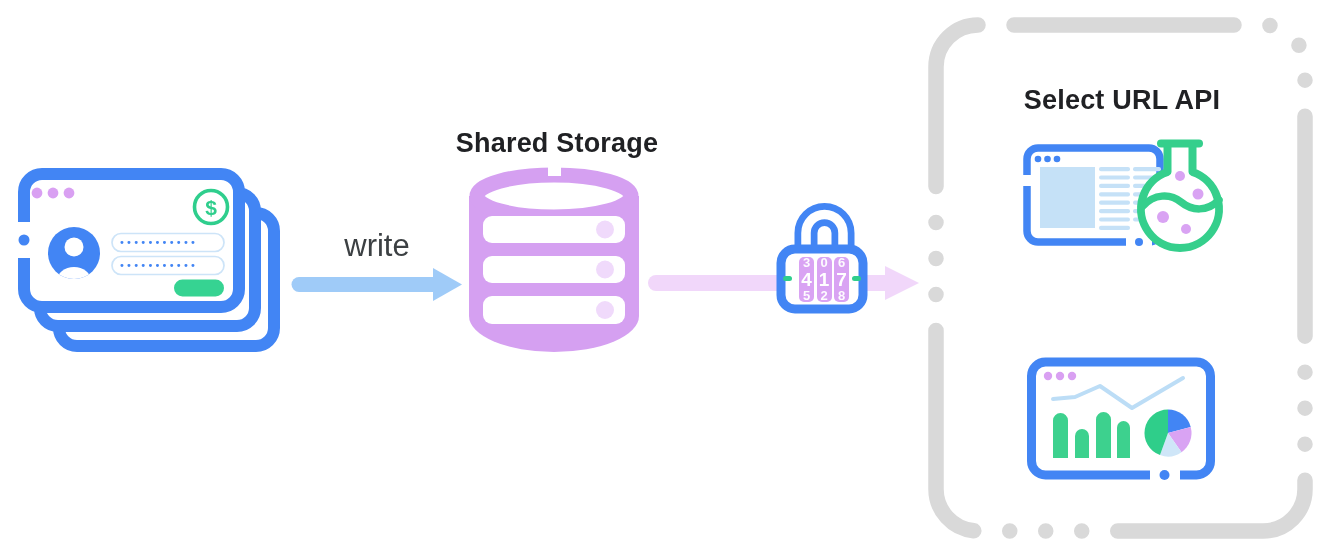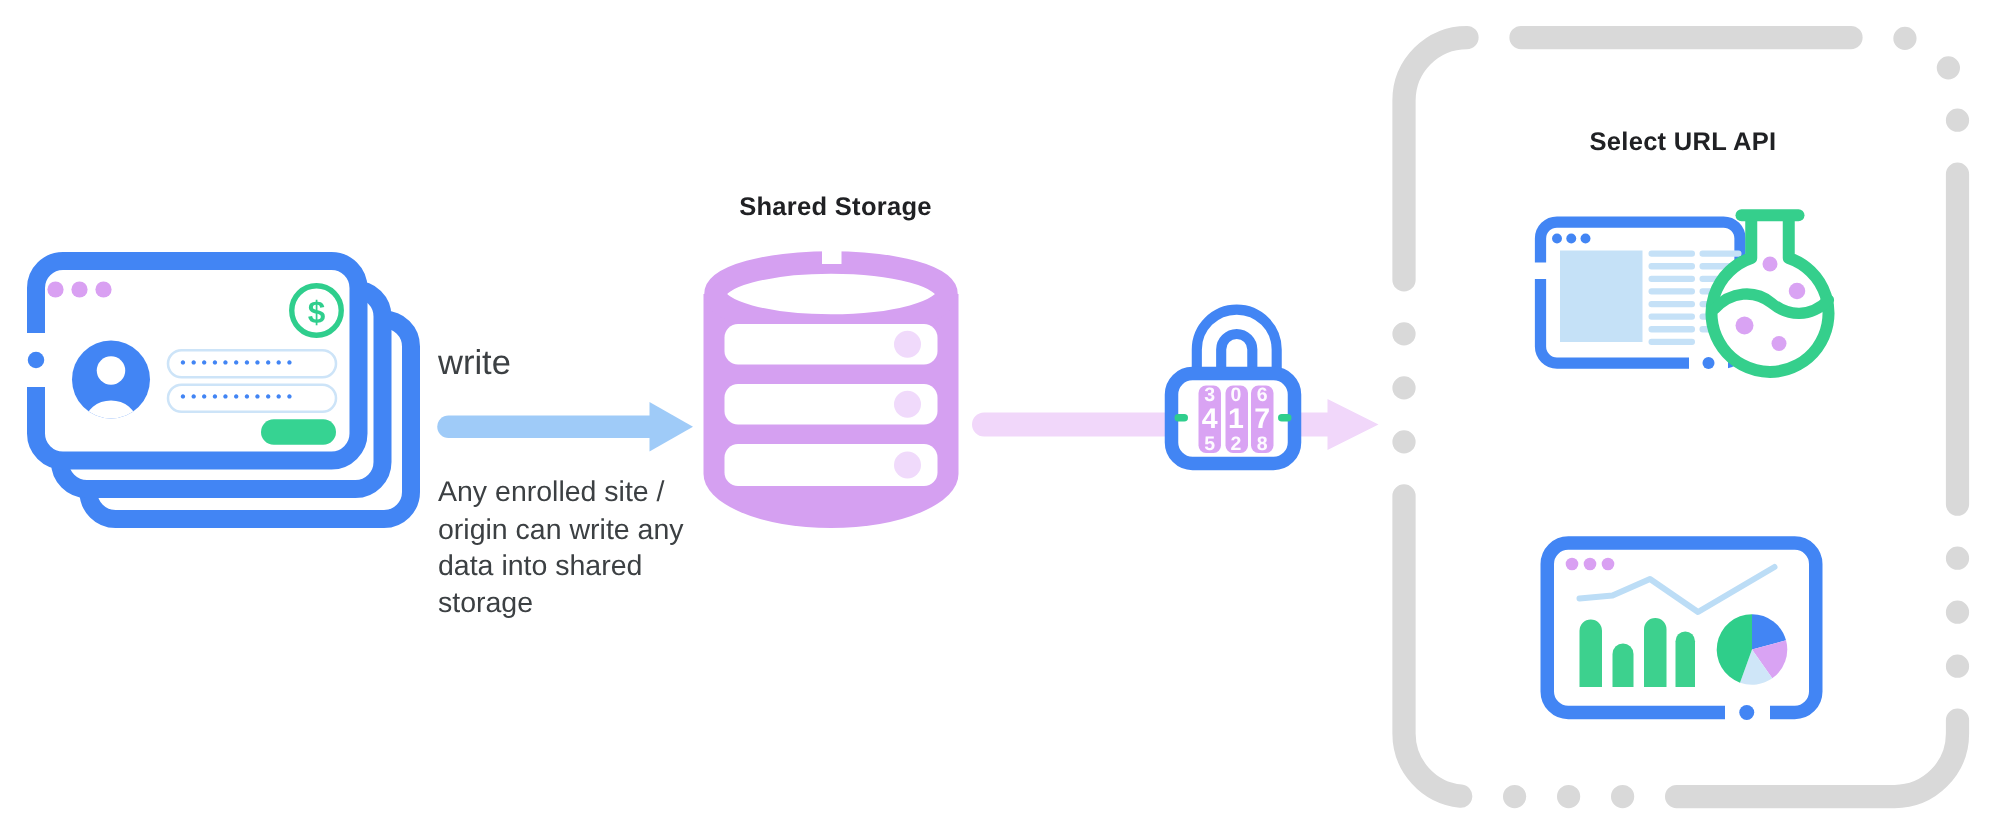--- a/index.html
+++ b/index.html
@@ -1,21 +1,21 @@
 <!DOCTYPE html>
 <html><head>
 <meta charset="utf-8">
 <style>
   html,body{margin:0;padding:0;background:#fff;}
   .canvas{position:relative;width:1333px;height:555px;background:#fff;overflow:hidden;
           font-family:"Liberation Sans","DejaVu Sans",sans-serif;}
   .abs{position:absolute;}
   svg{display:block;}
-  .label{font-size:23px;color:#3c4043;text-align:left;}
-  .title{font-size:17px;font-weight:700;color:#202124;text-align:center;letter-spacing:.2px;}
+  .label{font-size:31px;color:#3c4043;text-align:center;}
+  .title{font-size:27px;font-weight:700;color:#202124;text-align:center;letter-spacing:.2px;}
   .para{font-size:19px;line-height:24.5px;color:#3c4043;}
   .pwdots{font-size:10px;line-height:12px;letter-spacing:1.2px;color:#4285f4;font-family:"DejaVu Sans",sans-serif;}
   .dial{position:absolute;width:15px;height:45px;background:#d9a3f3;border-radius:5px;
         display:flex;flex-direction:column;align-items:center;justify-content:center;
         overflow:hidden;color:#fff;font-weight:700;}
   .dial .main{font-size:19px;line-height:19px;}
   .dial .part{font-size:13px;line-height:14px;opacity:.95;}
   .dial .top{margin-top:-8px;}
   .dial .bot{margin-bottom:-8px;}
 </style>
@@ -151,21 +151,20 @@
       </g>
       <rect x="1150" y="468" width="30" height="14" fill="#fff"></rect>
       <circle cx="1164.5" cy="475" r="5" fill="#4285F4"></circle>
     </g>
   </svg>
 
   <div class="abs pwdots" style="left:119px;top:236.5px;">•••••••••••</div>
   <div class="abs pwdots" style="left:119px;top:259.5px;">•••••••••••</div>
 
   <div class="abs label" style="left:292px;top:228px;width:170px;">write</div>
-  <div class="abs para" style="left:292px;top:317px;width:180px;">Any enrolled site / origin can write any data into shared storage</div>
 
   <div class="abs title" style="left:432px;top:128px;width:250px;">Shared Storage</div>
 
 
   <div class="dial" style="left:799px;top:257px;">
     <span class="part top">3</span>
     <span class="main">4</span>
     <span class="part bot">5</span>
   </div>
   <div class="dial" style="left:816.5px;top:257px;">

